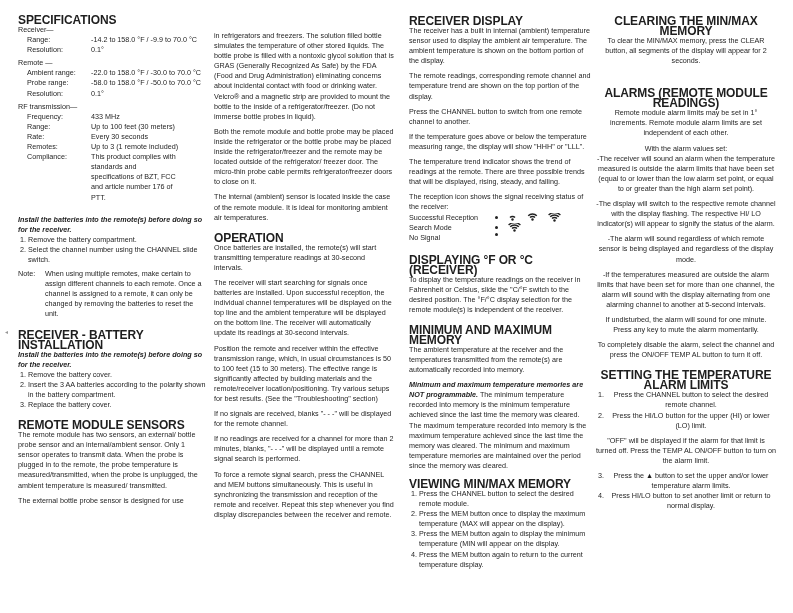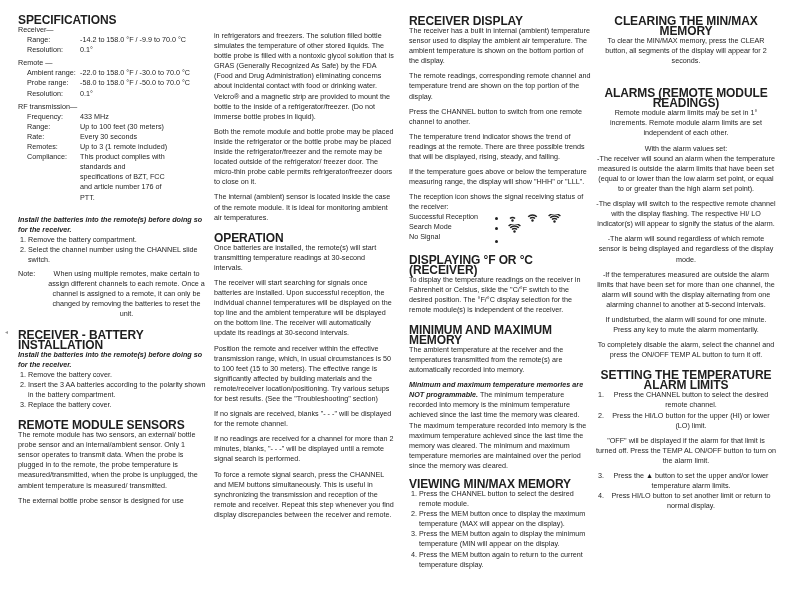--- a/index.html
+++ b/index.html
@@ -16,30 +16,30 @@
   .col3 { left: 409px; top: 16px; width: 183px; }
   .col4 { left: 596px; top: 16px; width: 180px; text-align: center; }
   h3 {
     font-size: 12px; font-weight: bold; margin: 0; line-height: 10px;
     letter-spacing: -0.1px;
   }
   p { margin: 0 0 5px 0; }
   .sec { margin-bottom: 8px; }
   .spec-group { margin-bottom: 3px; }
   .spec-head { font-weight: normal; }
-  .spec-row { display: flex; padding-left: 9px; }
+  .spec-row { display: flex; padding-left: 9px; gap: 11px; }
   .spec-label { width: 53px; flex: none; }
   .spec-val { flex: 1; }
   .bi { font-weight: bold; font-style: italic; }
   ol { margin: 0; padding-left: 10px; }
   ol li { padding-left: 0; }
   .note { display: flex; margin: 4px 0 5px 0; }
   .note-label { width: 22px; flex: none; }
-  .note-text { flex: 1; padding-left: 5px; text-align: center; }
-  .sig-row { display: flex; align-items: flex-end; height: 10px; }
+  .note-text { flex: 1; padding-left: 5px; }
+  .sig-row { display: flex; align-items: flex-start; height: 10px; }
   .sig-label { width: 86px; flex: none; }
   .sig-icons { display: flex; align-items: center; gap: 10px; }
   .dot { width: 3px; height: 3px; border-radius: 50%; background: #222; display: inline-block; }
   svg.sig { display: block; }
   .marker { position: absolute; left: 5px; top: 327px; width: 3px; height: 3px; color: #999; font-size: 6px; }
 </style>
 </head>
 <body>
 
 <div class="marker">◂</div>
@@ -145,22 +145,22 @@
     <p>To force a remote signal search, press the CHANNEL and MEM buttons simultaneously. This is useful in synchronizing the transmission and reception of the remote and receiver. Repeat this step whenever you find display discrepancies between the receiver and remote.</p>
   </div>
 </div>
 
 <div class="col col3">
   <div class="sec">
     <h3>RECEIVER DISPLAY</h3>
     <p>The receiver has a built in internal (ambient) temperature sensor used to display the ambient air temperature. The ambient temperature is shown on the bottom portion of the display.</p>
     <p>The remote readings, corresponding remote channel and temperature trend are shown on the top portion of the display.</p>
     <p>Press the CHANNEL button to switch from one remote channel to another.</p>
+    <p>If the temperature goes above or below the temperature measuring range, the display will show "HHH" or "LLL".</p>
     <p>The temperature trend indicator shows the trend of readings at the remote. There are three possible trends that will be displayed, rising, steady, and falling.</p>
-    <p>If the temperature goes above or below the temperature measuring range, the display will show "HHH" or "LLL".</p>
     <div>The reception icon shows the signal receiving status of the receiver:</div>
 
     <div class="sig-row">
       <span class="sig-label">Successful Reception</span>
       <span class="sig-icons">
         <span class="dot"></span>
         <svg class="sig" width="9" height="7" viewBox="0 0 9 7">
             <circle cx="4.5" cy="5.5" r="1.2" fill="#222"></circle>
             <path d="M2 3.6 A3.5 3.5 0 0 1 7 3.6" stroke="#222" stroke-width="1.4" fill="none"></path>
           </svg>

